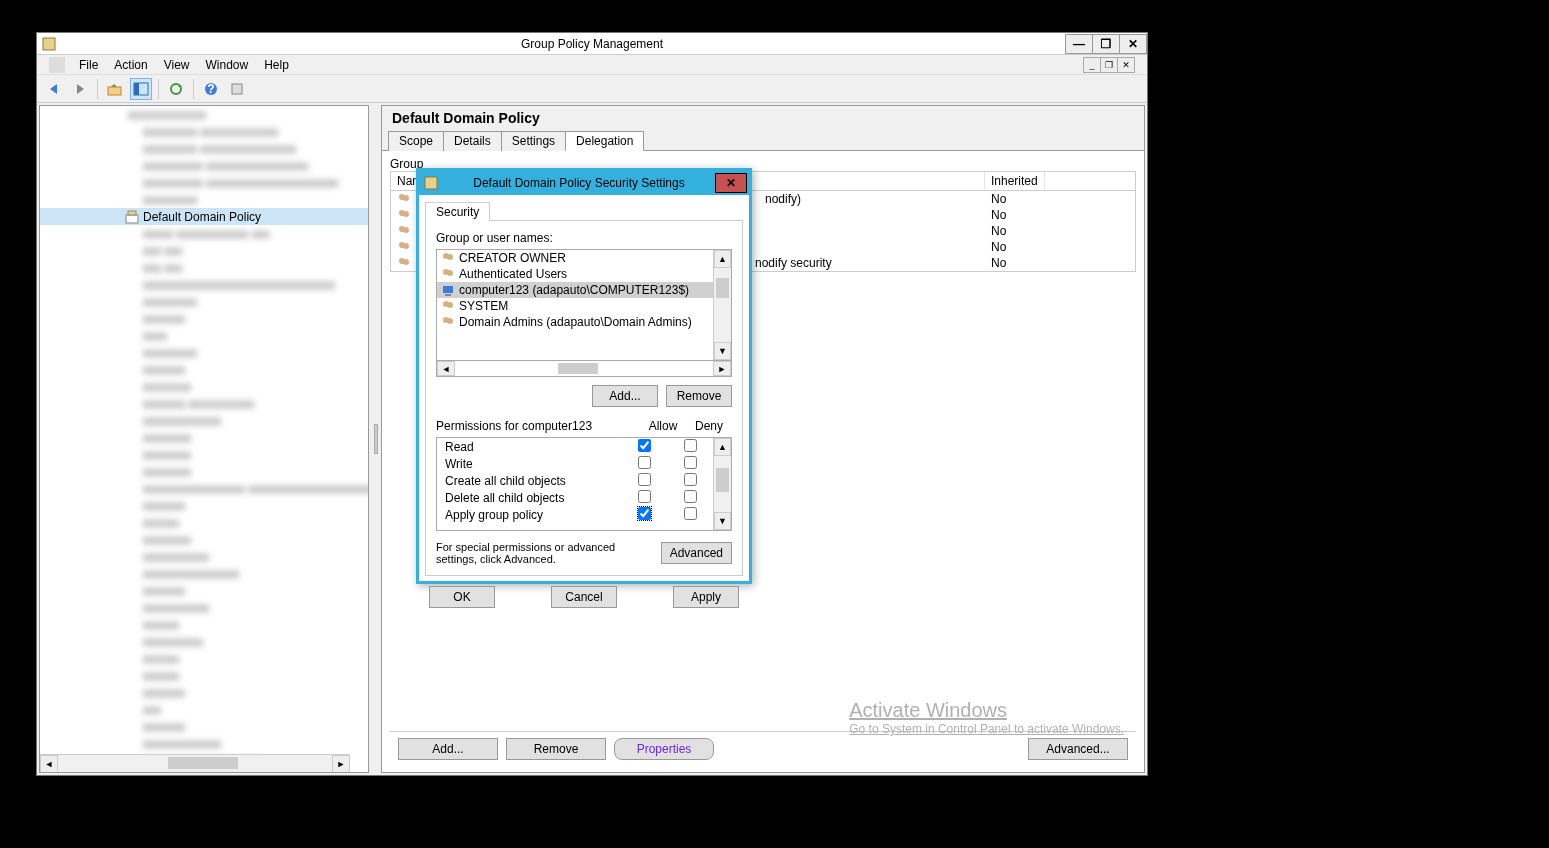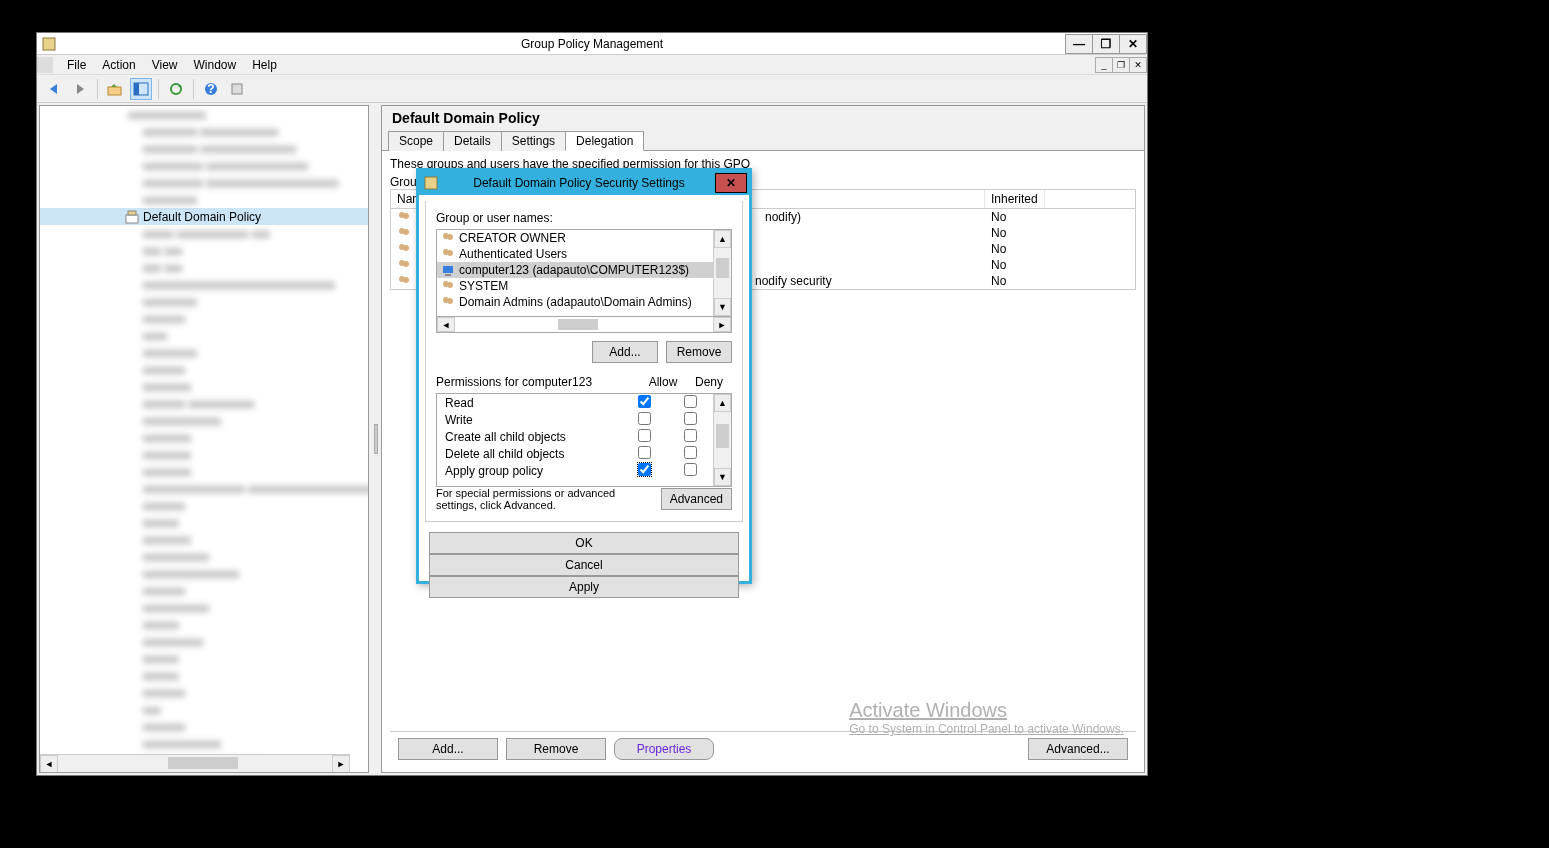--- a/index.html
+++ b/index.html
@@ -3,21 +3,21 @@
 <meta charset="utf-8">
 <style>
 * { box-sizing: border-box; margin: 0; padding: 0; font-family: "Segoe UI", Tahoma, sans-serif; font-size: 12px; }
 body { background: #000; width: 1549px; height: 848px; position: relative; }
 .app-window { position: absolute; left: 36px; top: 32px; width: 1112px; height: 744px; background: #f0f0f0; border: 1px solid #777; }
 .titlebar { height: 22px; background: #fff; border-bottom: 1px solid #ccc; display: flex; align-items: center; }
 .titlebar .icon { width: 16px; height: 16px; margin: 0 4px; }
 .titlebar .title { position: absolute; left: 50%; transform: translateX(-50%); font-size: 12px; }
 .titlebar .controls { margin-left: auto; display: flex; }
 .titlebar .controls .btn { width: 28px; height: 20px; border: 1px solid #999; background: #eee; display: flex; align-items: center; justify-content: center; font-family: sans-serif; font-weight: bold; margin-left: -1px; cursor: default; }
-.menubar { height: 20px; display: flex; align-items: center; padding: 0 0; background: #f0f0f0; border-bottom: 1px solid #ddd; }
+.menubar { height: 20px; display: flex; align-items: center; padding: 0 12px; background: #f0f0f0; border-bottom: 1px solid #ddd; }
 .menubar .m-icon { width: 16px; height: 16px; background: #ddd; margin-right: 6px; }
 .menubar .menu-item { padding: 2px 8px; cursor: default; }
 .menubar .right { margin-left: auto; display: flex; }
 .menubar .right .btn { width: 18px; height: 16px; border: 1px solid #aaa; background: #eee; margin-left: -1px; display: flex; align-items: center; justify-content: center; font-size: 9px; }
 .toolbar { height: 28px; display: flex; align-items: center; gap: 4px; padding: 2px 6px; background: #f0f0f0; border-bottom: 1px solid #ccc; }
 .toolbar .tb-btn { width: 22px; height: 22px; display: flex; align-items: center; justify-content: center; border: 1px solid transparent; }
 .toolbar .tb-btn.active { border: 1px solid #7eb4ea; background: #cde6f7; }
 .toolbar .sep { width: 1px; height: 20px; background: #ccc; margin: 0 2px; }
 .content { display: flex; height: calc(100% - 70px); }
 .tree-panel { width: 330px; background: #fff; border: 1px solid #999; margin: 2px; position: relative; overflow: hidden; }
@@ -62,21 +62,21 @@
 .dialog { position: absolute; left: 416px; top: 168px; width: 336px; height: 416px; border: 3px solid #34b0df; background: #fff; box-shadow: 2px 2px 8px rgba(0,0,0,0.3); z-index: 100; }
 .dialog-titlebar { height: 24px; background: #34b0df; display: flex; align-items: center; }
 .dialog-titlebar .d-icon { width: 16px; height: 16px; margin: 0 4px; }
 .dialog-titlebar .d-title { flex: 1; text-align: center; color: #000; font-size: 12px; }
 .dialog-titlebar .d-close { width: 32px; height: 20px; background: #c75050; border: 1px solid #000; color: #000; font-weight: bold; display: flex; align-items: center; justify-content: center; margin-right: 2px; cursor: default; }
 .dialog-body { padding: 6px; height: calc(100% - 24px); display: flex; flex-direction: column; }
 .inner-tabstrip { display: flex; border-bottom: 1px solid #ccc; }
 .inner-tabstrip .itab { padding: 2px 10px; border: 1px solid #ccc; border-bottom: none; background: #fff; position: relative; top: 1px; }
 .inner-tab-body { border: 1px solid #ccc; border-top: none; padding: 10px; flex: 1; display: flex; flex-direction: column; }
 .field-label { margin-bottom: 4px; }
-.listbox { border: 1px solid #aaa; height: 88px; display: flex; }
+.listbox { border: 1px solid #aaa; height: 112px; display: flex; }
 .listbox .items { flex: 1; overflow: hidden; }
 .list-item { display: flex; align-items: center; height: 16px; padding: 0 4px; }
 .list-item.selected { background: #d0d0d0; }
 .list-item .li-icon { width: 14px; height: 14px; margin-right: 4px; flex-shrink: 0; }
 .listbox .vscroll { width: 18px; background: #f0f0f0; border-left: 1px solid #ccc; display: flex; flex-direction: column; }
 .listbox .vscroll .arr { width: 100%; height: 18px; border: 1px solid #ccc; background: #eee; display: flex; align-items: center; justify-content: center; font-size: 9px; }
 .listbox .vscroll .track { flex: 1; position: relative; }
 .listbox .vscroll .thumb { position: absolute; top: 10px; left: 2px; right: 2px; height: 20px; background: #cdcdcd; }
 .list-hscroll { height: 16px; border: 1px solid #aaa; border-top: none; display: flex; }
 .list-hscroll .arr { width: 18px; border: 1px solid #ccc; background: #eee; display: flex; align-items: center; justify-content: center; font-size: 9px; }
@@ -90,23 +90,23 @@
 .perm-list { border: 1px solid #aaa; flex: 0 0 94px; display: flex; }
 .perm-list .perm-body { flex: 1; }
 .perm-row { display: flex; align-items: center; height: 17px; padding-left: 8px; }
 .perm-row .pr-name { flex: 1; }
 .perm-row .pr-col { width: 46px; text-align: center; }
 .perm-row input[type=checkbox] { width: 13px; height: 13px; }
 .perm-list .vscroll { width: 18px; background: #f0f0f0; border-left: 1px solid #ccc; display: flex; flex-direction: column; }
 .perm-list .vscroll .arr { width: 100%; height: 18px; border: 1px solid #ccc; background: #eee; display:flex; align-items:center; justify-content:center; font-size:9px; }
 .perm-list .vscroll .track { flex: 1; position: relative; }
 .perm-list .vscroll .thumb { position: absolute; left: 2px; right: 2px; top: 12px; height: 24px; background: #cdcdcd; }
-.advanced-row { display: flex; align-items: center; gap: 8px; }
+.advanced-row { display: flex; align-items: center; margin-top: 10px; gap: 8px; }
 .advanced-row .adv-text { flex: 1; font-size: 11px; }
-.dialog-footer { display: flex; justify-content: space-between; padding: 10px 4px 2px; flex-direction: column; }
+.dialog-footer { display: flex; justify-content: space-between; gap: 8px; padding: 10px 4px 2px; }
 svg { display: block; }
 </style>
 </head>
 <body>
 
 <div class="app-window">
 
   <div class="titlebar">
     <span class="icon">
       <svg width="16" height="16">
@@ -361,21 +361,20 @@
 
     <div class="main-panel">
       <div class="main-header">Default Domain Policy</div>
       <div class="tabstrip">
         <div class="tab">Scope</div>
         <div class="tab">Details</div>
         <div class="tab">Settings</div>
         <div class="tab active">Delegation</div>
       </div>
       <div class="tab-body">
-        <div style="margin-bottom:4px;">These groups and users have the specified permission for this GPO</div>
         <div>Group</div>
         <div class="grid-header">
           <div class="col name">Nam</div>
           <div class="col inh">Inherited</div>
         </div>
         <div class="grid-body">
           <div class="grid-row partial">
             <div class="cell name">
                 <span class="u-icon">
                   <svg width="14" height="14">
@@ -455,20 +454,23 @@
   <div class="dialog-titlebar">
     <span class="d-icon">
         <svg width="16" height="16">
           <rect x="2" y="2" width="12" height="12" fill="#e8d28a" stroke="#8a7a3a"></rect>
         </svg>
       </span>
     <span class="d-title">Default Domain Policy Security Settings</span>
     <div class="d-close">✕</div>
   </div>
   <div class="dialog-body">
+    <div class="inner-tabstrip">
+      <div class="itab">Security</div>
+    </div>
     <div class="inner-tab-body">
       <div class="field-label">Group or user names:</div>
 
       <div class="listbox">
         <div class="items">
           <div class="list-item">
             <span class="li-icon">
                 <svg width="14" height="14">
                   <circle cx="5" cy="5" r="3" fill="#d8b080"></circle>
                   <circle cx="9" cy="6" r="3" fill="#d8b080"></circle>

